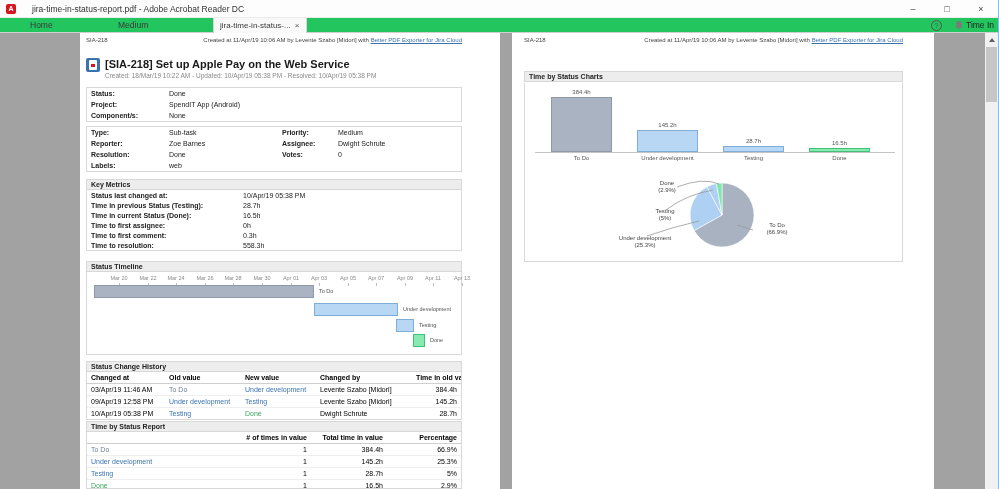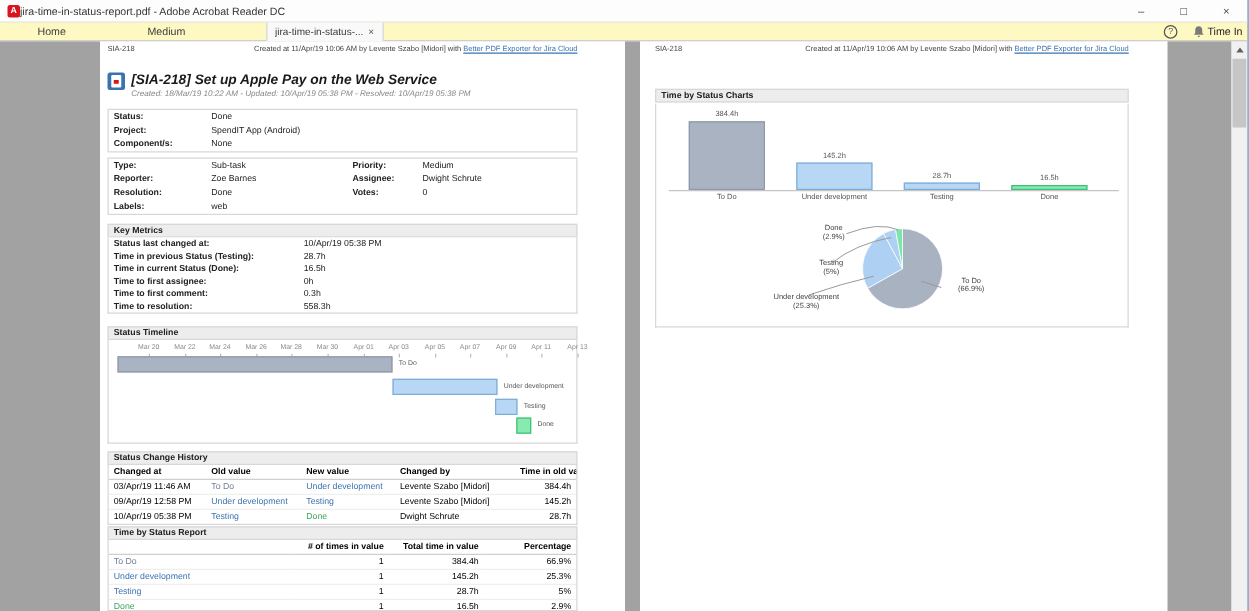--- a/index.html
+++ b/index.html
@@ -5,26 +5,26 @@
   * { margin:0; padding:0; box-sizing:border-box; }
   body { font-family:"Liberation Sans", sans-serif; background:#808080; }
   .app { position:relative; width:999px; height:489px; background:#a2a2a2; overflow:hidden;
          border-right:1px solid #8ab8e8; }
 
   
   .titlebar { position:absolute; left:0; top:0; width:100%; height:18px; background:#fdfdfd;
               border-bottom:1px solid #ececec; display:flex; align-items:center; }
   .pdf-app-icon { width:10px; height:10px; margin-left:6px; background:#d6151f; border-radius:2px;
                   color:#fff; font-size:7px; font-weight:bold; text-align:center; line-height:10px; }
-  .win-title { margin-left:0; font-size:8.5px; color:#333; }
+  .win-title { margin-left:16px; font-size:8.5px; color:#333; }
   .win-btns { position:absolute; right:0; top:0; height:18px; display:flex; }
   .win-btn { width:34px; height:18px; text-align:center; line-height:18px; font-size:9px; color:#444; cursor:default; }
 
   
-  .tabbar { position:absolute; left:0; top:18px; width:100%; height:15px; background:#fef9c3;
+  .tabbar { position:absolute; left:0; top:18px; width:100%; height:15px; background:#22c55e;
             border-bottom:1px solid #cfcfcf; }
   .menu-item { position:absolute; top:0; height:14px; line-height:14px; font-size:8.5px; color:#3a3a3a; }
   .doc-tab { position:absolute; left:213px; top:0; width:94px; height:15px; background:#f9f9f9;
              border-left:1px solid #d5d5d5; border-right:1px solid #d5d5d5;
              display:flex; align-items:center; justify-content:flex-start; padding:0 6px; }
   .doc-tab .tab-label { font-size:8px; color:#3a3a3a; white-space:nowrap; overflow:hidden; }
   .doc-tab .tab-close { font-size:8px; color:#555; margin-left:4px; }
   .help-circle { position:absolute; left:931px; top:2px; width:11px; height:11px; border:1px solid #555;
                  border-radius:50%; font-size:7px; color:#555; text-align:center; line-height:10px; }
   .bell { position:absolute; left:954px; top:2px; }
@@ -35,21 +35,21 @@
   .page-left  { left:80px;  width:420px; }
   .page-right { left:512px; width:422px; }
 
   .pdf-head { position:absolute; top:4px; display:flex; justify-content:space-between; width:100%; }
   .page-left  .pdf-head { left:6px;  width:376px; }
   .page-right .pdf-head { left:12px; width:379px; }
   .issue-key { font-size:6px; color:#444; }
   .created-line { font-size:6px; color:#444; white-space:nowrap; }
   .created-line a { color:#3b73af; text-decoration:underline; }
 
-  .issue-head { position:absolute; left:6px; top:25px; width:376px; display:flex;font-style:italic; }
+  .issue-head { position:absolute; left:6px; top:25px; width:376px; display:flex; }
   .issue-type-icon { width:14px; height:14px; background:#3b73af; border-radius:2px; margin-right:5px; position:relative; flex:none; }
   .issue-type-icon:before { content:""; position:absolute; left:3px; top:2px; width:8px; height:10px; background:#fff; border-radius:1px; }
   .issue-type-icon:after { content:""; position:absolute; left:5px; top:6px; width:4px; height:3px; background:#d6151f; }
   .issue-title { font-size:11px; font-weight:bold; color:#1a1a1a; line-height:12px; }
   .issue-sub { font-size:6.5px; color:#888; margin-top:2px; }
 
   .infobox { position:absolute; left:6px; width:376px; border:1px solid #d8d8d8; background:#fff; }
   table { border-collapse:collapse; width:100%; table-layout:fixed; }
   td, th { font-size:7px; padding:2px 4px; vertical-align:top; text-align:left; white-space:nowrap; overflow:hidden; }
   .lbl { font-weight:bold; color:#222; }

